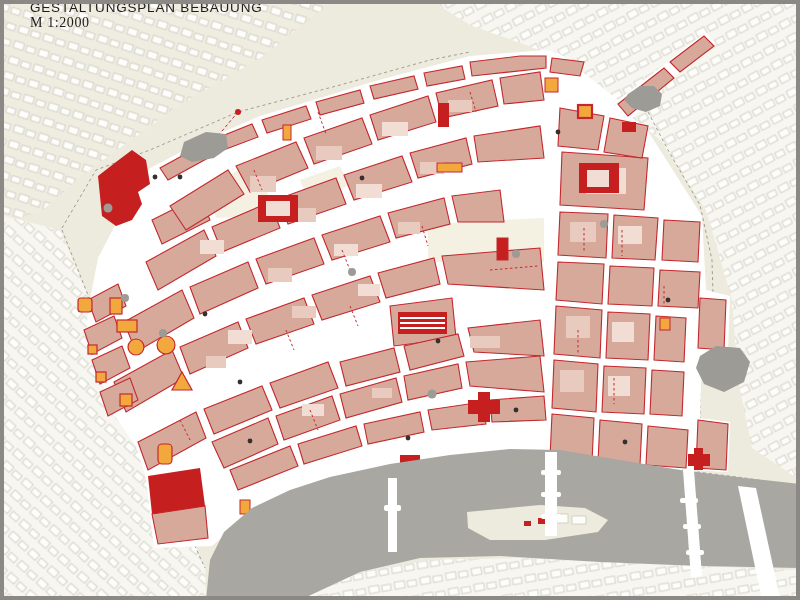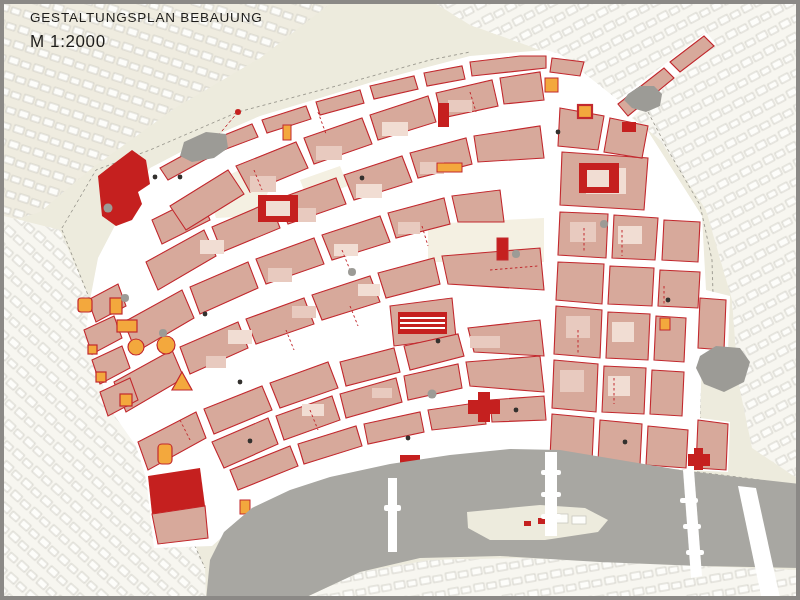--- a/index.html
+++ b/index.html
@@ -4,25 +4,25 @@
 <style>
   html,body{margin:0;padding:0;}
   body{
     width:800px;height:600px;position:relative;overflow:hidden;
     background:#edebdd;
     font-family:"Liberation Sans","DejaVu Sans",sans-serif;
   }
   #stage{position:absolute;inset:0;}
   svg{display:block;}
   .title-box{
-    position:absolute;left:30px;top:10px;z-index:5;
+    position:absolute;left:30px;top:0;z-index:5;
     color:#1d1c1a;
   }
   .title-line1{font-size:13.5px;letter-spacing:.8px;font-weight:400;}
-  .title-line2{font-size:17px;letter-spacing:.6px;margin-top:7px;}
+  .title-line2{font-size:14px;letter-spacing:.6px;font-family:Liberation Serif, serif;}
   .frame{position:absolute;inset:0;border:4px solid #8b8986;z-index:10;pointer-events:none;}
 </style>
 </head>
 <body>
 
 <div id="stage">
   <svg width="800" height="600" viewBox="0 0 800 600" role="img">
     <defs>
         <pattern id="ctxTL" width="26" height="16" patternUnits="userSpaceOnUse" patternTransform="rotate(18)">
           <rect x="1" y="2" width="10" height="7" fill="#fdfdfa" stroke="#c9c7bf" stroke-width="0.8"></rect>

